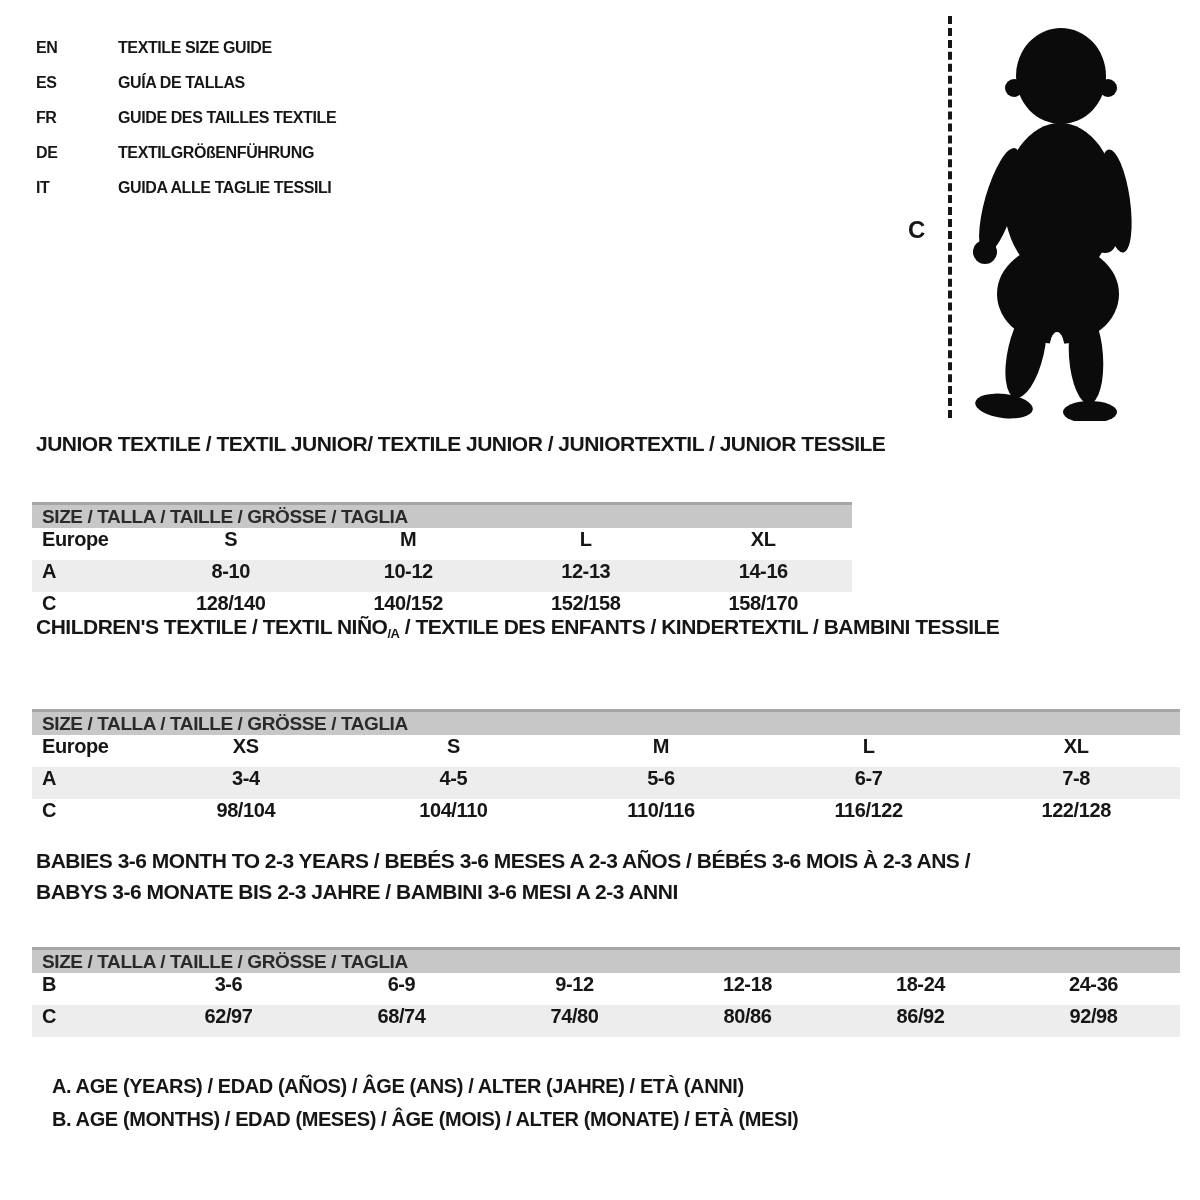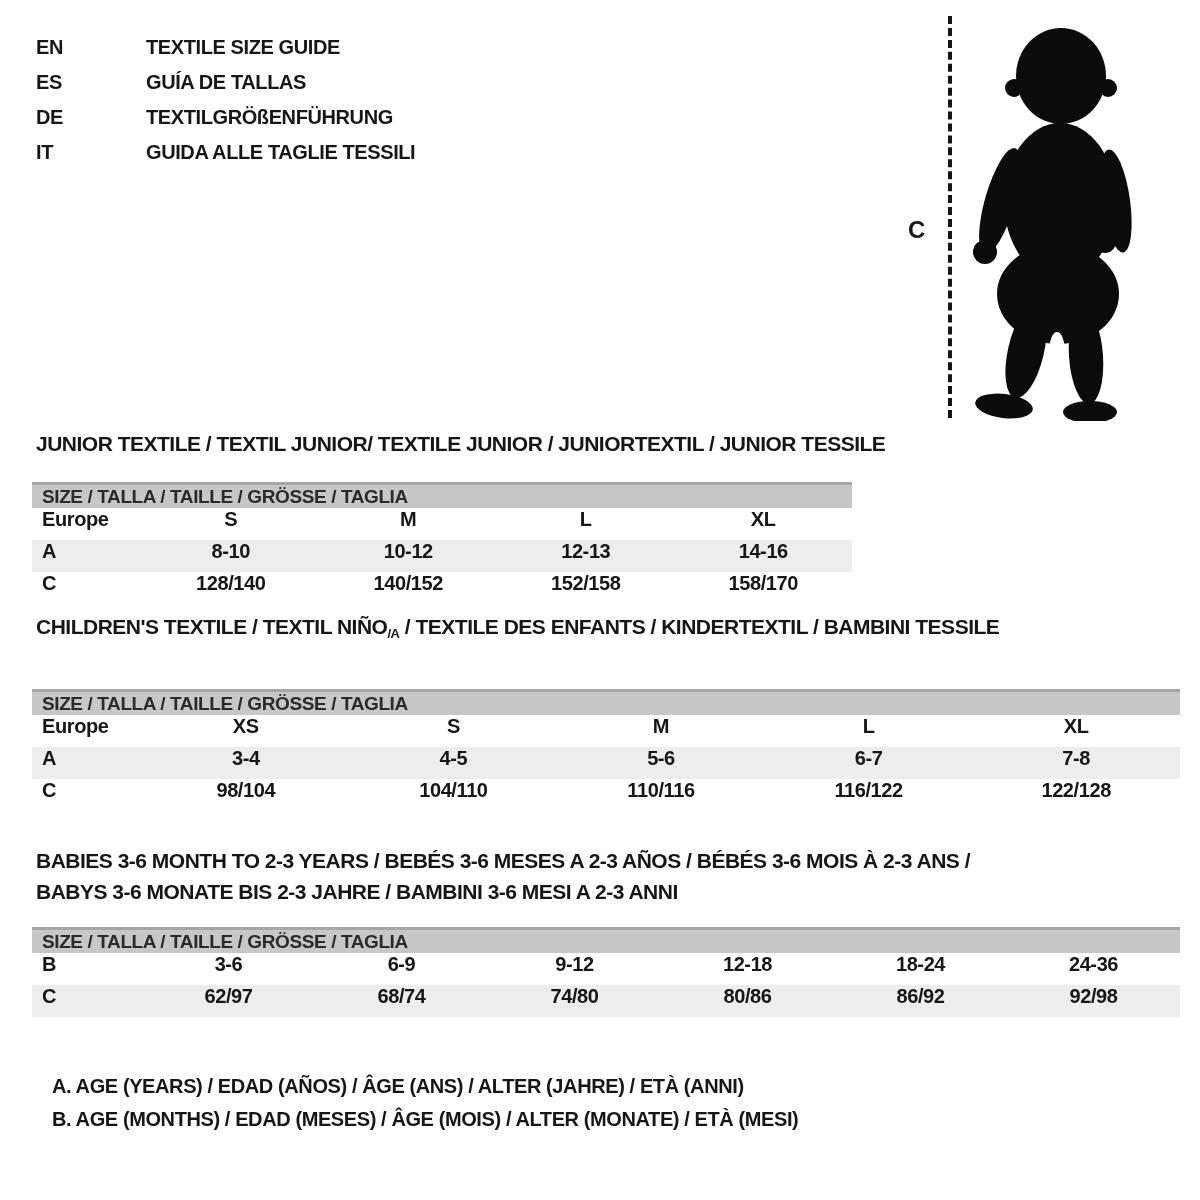--- a/index.html
+++ b/index.html
@@ -3,30 +3,30 @@
 <meta charset="utf-8">
 <style>
   html,body{margin:0;padding:0;background:#fff;}
   .page{
     position:relative;width:1200px;height:1200px;background:#ffffff;overflow:hidden;
     font-family:"Liberation Sans","DejaVu Sans",sans-serif;color:#161616;
     -webkit-font-smoothing:antialiased;
   }
   
   .lang-block{position:absolute;left:36px;top:30px;}
-  .lang-row{display:flex;line-height:35px;font-size:20px;font-weight:700;letter-spacing:-0.4px;gap:28px;}
+  .lang-row{display:flex;line-height:35px;font-size:16px;font-weight:700;letter-spacing:-0.4px;}
   .lang-code{width:82px;}
   
   .measure-label{position:absolute;left:908px;top:216px;font-size:24px;font-weight:700;}
   .dash-line{position:absolute;left:948px;top:16px;height:402px;width:0;border-left:4px dashed #161616;}
   .baby-svg{position:absolute;left:958px;top:16px;width:190px;height:405px;}
   
   .section-title{position:absolute;font-size:21px;font-weight:700;letter-spacing:-0.5px;white-space:nowrap;}
   .section-title .sub{font-size:13px;vertical-align:-4px;}
-  .stable{position:absolute;}
+  .stable{position:absolute;margin-top:20px;}
   .size-bar{
     height:26px;background:#c7c7c7;border-top:3px solid #a6a6a6;
     font-size:19px;font-weight:700;letter-spacing:-0.4px;color:#2a2a2a;
     display:flex;align-items:center;padding-left:10px;box-sizing:border-box;
   }
   .trow{display:flex;align-items:flex-start;height:32px;font-size:20px;font-weight:700;letter-spacing:-0.4px;}
   .trow.shaded{background:#ededed;}
   .tlabel{width:110px;padding-left:10px;box-sizing:border-box;text-align:left;}
   .tcell{flex:1;text-align:center;}
   
@@ -39,20 +39,24 @@
 <div class="page">
 
   <div class="lang-block">
     <div class="lang-row">
       <span class="lang-code">EN</span>
       <span class="lang-label">TEXTILE SIZE GUIDE</span>
     </div>
     <div class="lang-row">
       <span class="lang-code">ES</span>
       <span class="lang-label">GUÍA DE TALLAS</span>
+    </div>
+    <div class="lang-row">
+      <span class="lang-code">FR</span>
+      <span class="lang-label">GUIDE DES TAILLES TEXTILE</span>
     </div>
     <div class="lang-row">
       <span class="lang-code">DE</span>
       <span class="lang-label">TEXTILGRÖßENFÜHRUNG</span>
     </div>
     <div class="lang-row">
       <span class="lang-code">IT</span>
       <span class="lang-label">GUIDA ALLE TAGLIE TESSILI</span>
     </div>
   </div>

